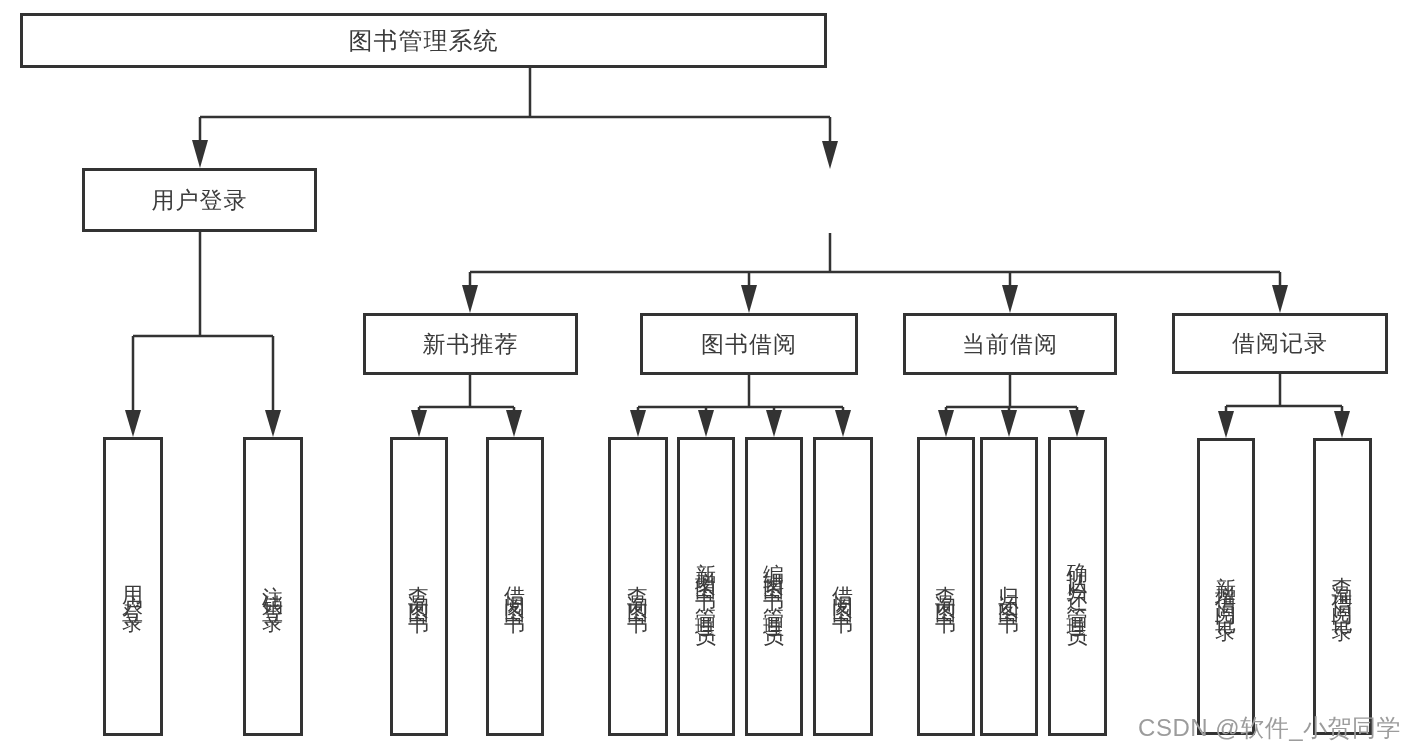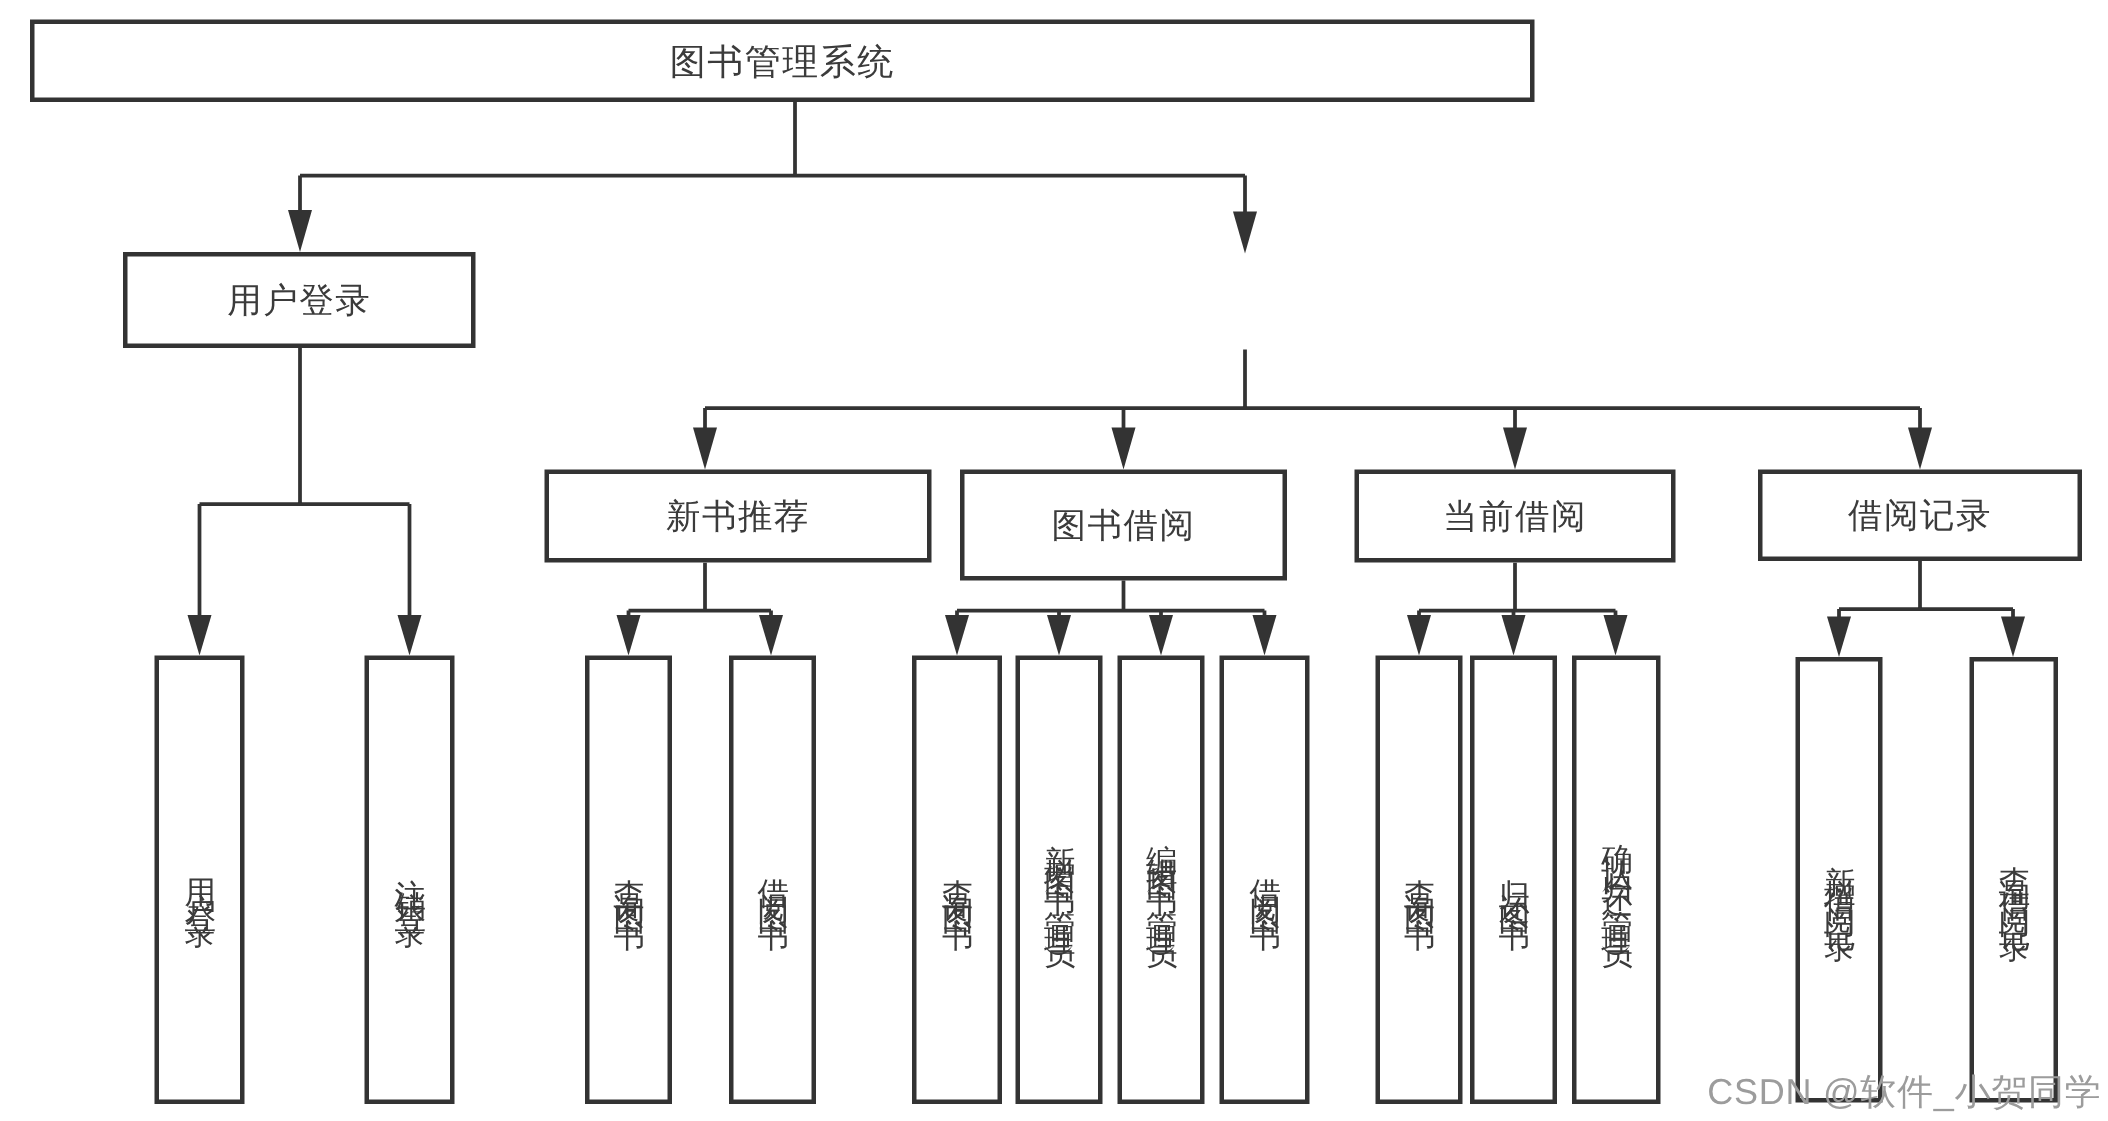--- a/index.html
+++ b/index.html
@@ -61,32 +61,32 @@
       <path d="M766 410 L782 410 L774 437 Z"></path>
       <path d="M835 410 L851 410 L843 437 Z"></path>
       <path d="M938 410 L954 410 L946 437 Z"></path>
       <path d="M1001 410 L1017 410 L1009 437 Z"></path>
       <path d="M1069 410 L1085 410 L1077 437 Z"></path>
       <path d="M1218 411 L1234 411 L1226 438 Z"></path>
       <path d="M1334 411 L1350 411 L1342 438 Z"></path>
     </g>
   </svg>
 
-  <div class="node h root" style="left:20px;top:13px;width:1003px;height:55px">
+  <div class="node h root" style="left:20px;top:13px;width:807px;height:55px">
     <span>图书管理系统</span>
   </div>
 
   <div class="node h" style="left:82px;top:168px;width:235px;height:64px">
     <span>用户登录</span>
   </div>
 
-  <div class="node h" style="left:363px;top:313px;width:258px;height:62px">
+  <div class="node h" style="left:363px;top:313px;width:215px;height:62px">
     <span>新书推荐</span>
   </div>
-  <div class="node h" style="left:640px;top:313px;width:218px;height:74px">
+  <div class="node h" style="left:640px;top:313px;width:218px;height:62px">
     <span>图书借阅</span>
   </div>
   <div class="node h" style="left:903px;top:313px;width:214px;height:62px">
     <span>当前借阅</span>
   </div>
   <div class="node h" style="left:1172px;top:313px;width:216px;height:61px">
     <span>借阅记录</span>
   </div>
 
   <div class="node leaf" style="left:103px;top:437px;width:60px;height:299px">

